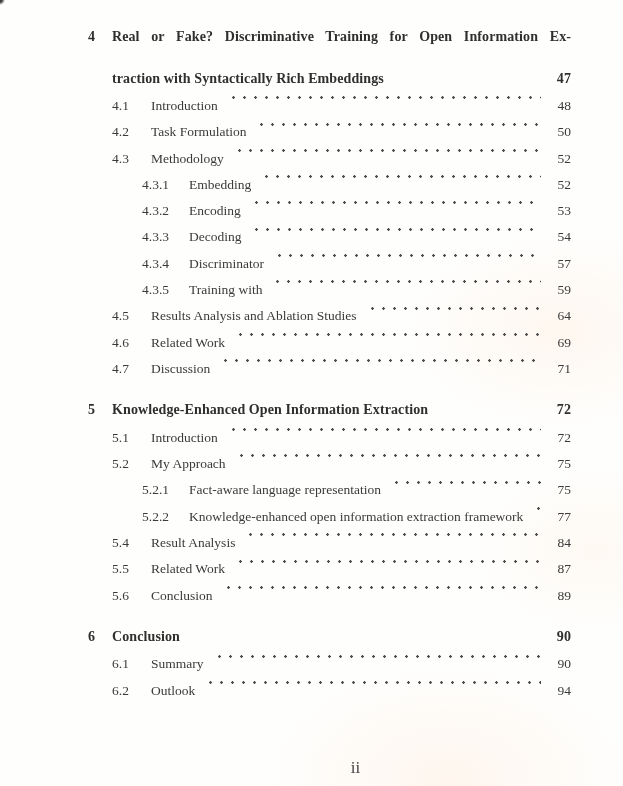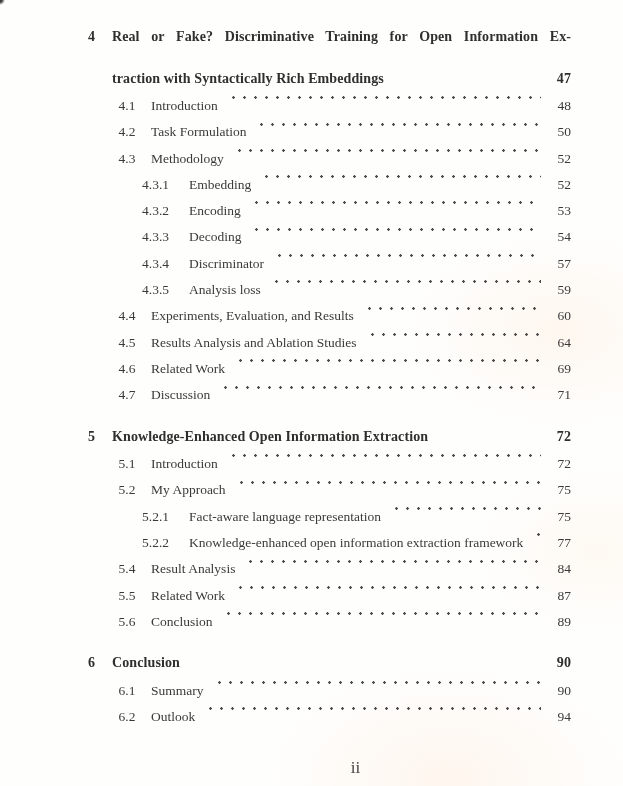--- a/index.html
+++ b/index.html
@@ -40,21 +40,21 @@
   .ch-title { white-space: nowrap; }
   .spacer { flex: 1 1 auto; }
 
   
   .row {
     display: flex; align-items: baseline;
     height: 26.3px; line-height: 26.3px;
   }
   .row.sec    { padding-left: 24px; }
   .row.subsec { padding-left: 54px; }
-  .row.sec    .num { width: 30px; flex: 0 0 30px; text-align: center; }
+  .row.sec    .num { width: 30px; flex: 0 0 30px; }
   .row.subsec .num { width: 38px; flex: 0 0 38px; }
   .title { white-space: nowrap; margin-left: 9px; }
   .leader {
     flex: 1 1 auto;
     min-width: 10px;
     align-self: stretch;
     margin: 0 4px 0 6px;
     background-image: radial-gradient(circle, #4c4c4c 1.05px, rgba(0,0,0,0) 1.5px);
     background-size: 11px 3px;
     background-repeat: repeat-x;
@@ -126,29 +126,23 @@
         <span class="pg">54</span>
       </div>
       <div class="row subsec">
         <span class="num">4.3.4</span>
         <span class="title">Discriminator</span>
         <span class="leader"></span>
         <span class="pg">57</span>
       </div>
       <div class="row subsec">
         <span class="num">4.3.5</span>
-        <span class="title">Analysis loss</span>
+        <span class="title">Training with</span>
         <span class="leader"></span>
         <span class="pg">59</span>
-      </div>
-      <div class="row sec">
-        <span class="num">4.4</span>
-        <span class="title">Experiments, Evaluation, and Results</span>
-        <span class="leader"></span>
-        <span class="pg">60</span>
       </div>
       <div class="row sec">
         <span class="num">4.5</span>
         <span class="title">Results Analysis and Ablation Studies</span>
         <span class="leader"></span>
         <span class="pg">64</span>
       </div>
       <div class="row sec">
         <span class="num">4.6</span>
         <span class="title">Related Work</span>

